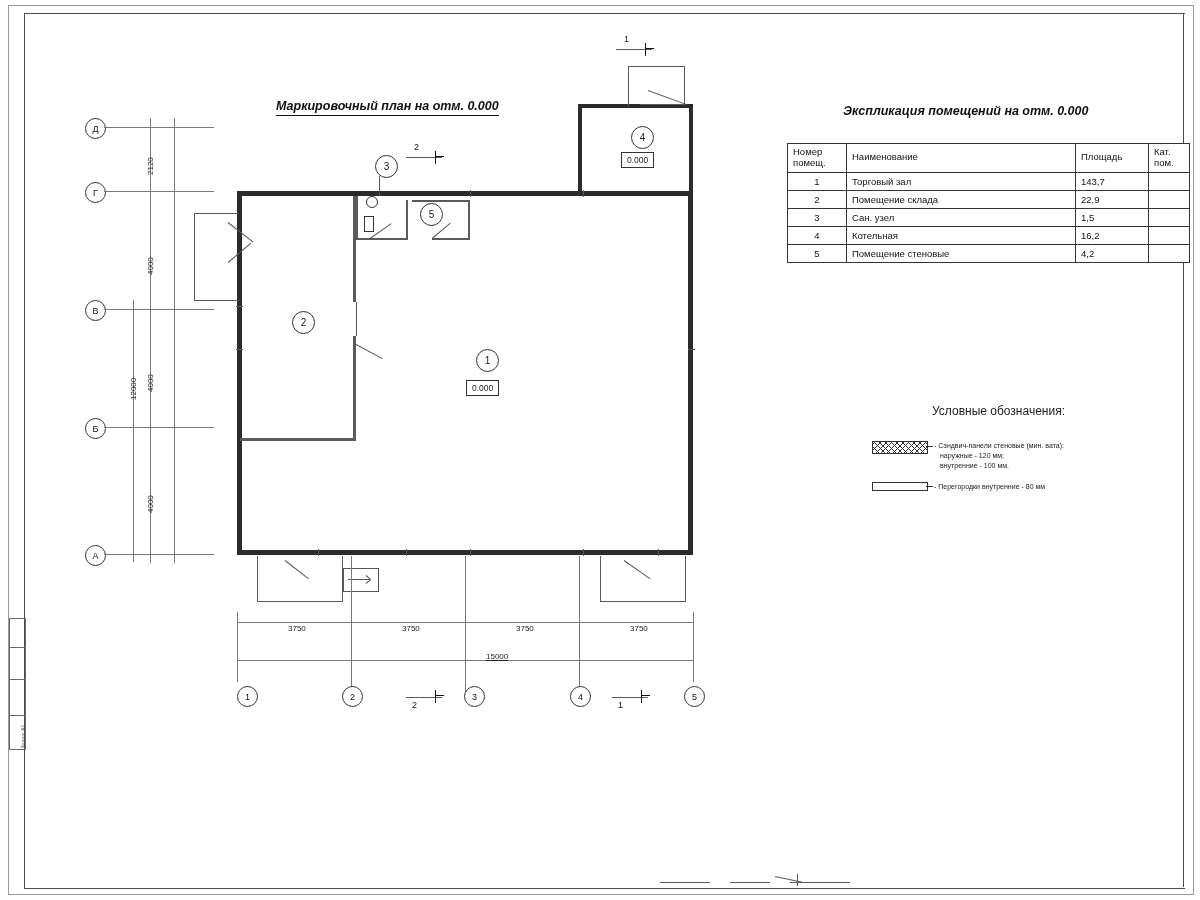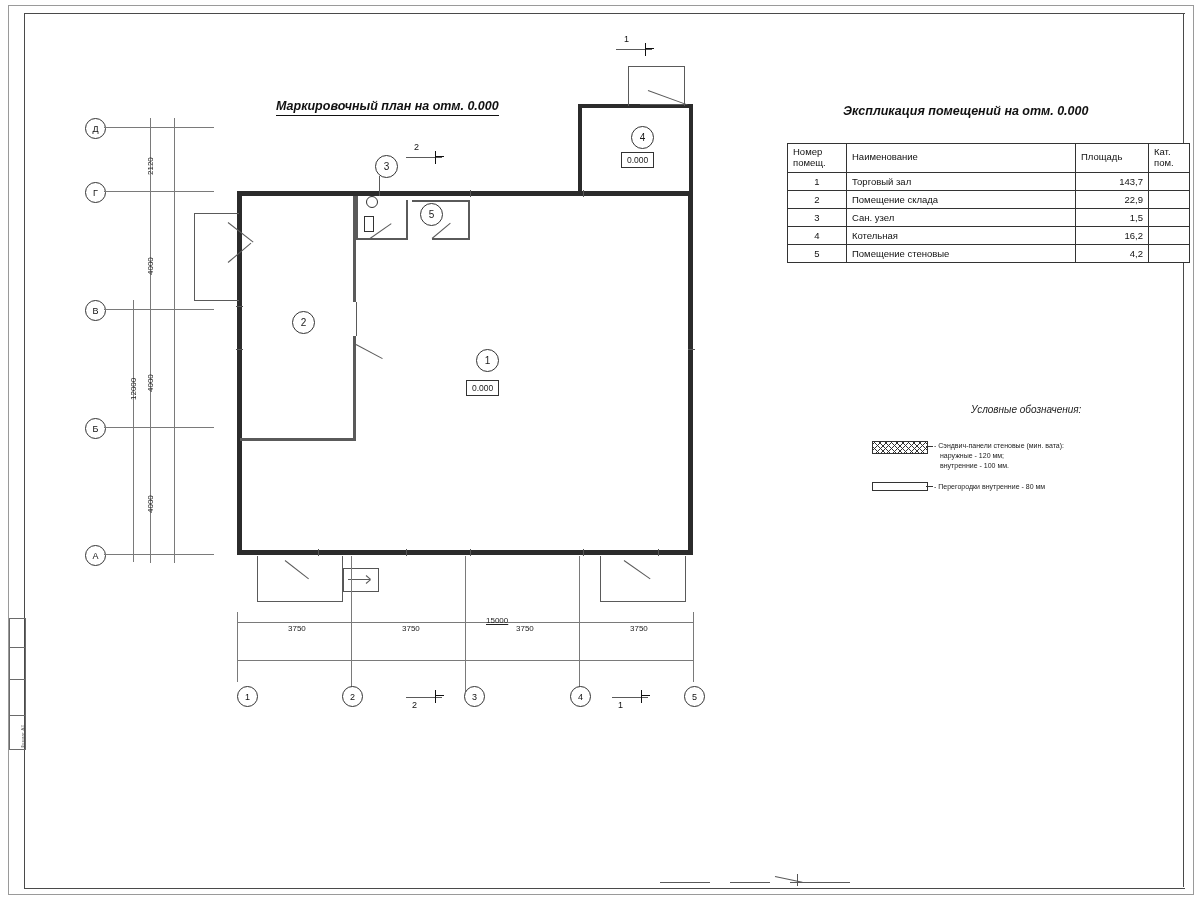--- a/index.html
+++ b/index.html
@@ -82,26 +82,26 @@
     background:#fff;
   }
   .exp-table th,.exp-table td{
     border:1px solid #333;padding:3px 5px;font-weight:normal;color:#111;
   }
   .exp-table th{text-align:left;font-size:9.5px;line-height:1.15;}
   .col-num{width:48px;text-align:center;}
   .col-name{width:218px;text-align:left;}
   .col-area{width:62px;text-align:center;}
   .col-cat{width:30px;text-align:center;}
-  .exp-table td.col-area{text-align:right;}
+  .exp-table td.col-area{text-align:left;}
   .exp-table td.col-num{text-align:center;}
 
   
   .legend-title{
-    position:absolute;left:932px;top:404px;font-size:10px;font-style:italic;color:#222;margin-left:39px;
+    position:absolute;left:932px;top:404px;font-size:12px;color:#222;
   }
   .legend-row{position:absolute;font-size:7px;color:#222;line-height:1.45;}
   .swatch-hatch{
     position:absolute;left:872px;top:441px;width:54px;height:11px;border:1px solid #333;
     background-image:
       repeating-linear-gradient(45deg,#333 0 0.6px,transparent 0.6px 4px),
       repeating-linear-gradient(-45deg,#333 0 0.6px,transparent 0.6px 4px);
     background-color:#fff;
   }
   .swatch-line{
@@ -265,21 +265,21 @@
     <div class="dim vline" style="left:237px;top:612px;height:70px;"></div>
     <div class="dim vline" style="left:351px;top:612px;height:22px;"></div>
     <div class="dim vline" style="left:465px;top:612px;height:22px;"></div>
     <div class="dim vline" style="left:579px;top:612px;height:22px;"></div>
     <div class="dim vline" style="left:693px;top:612px;height:70px;"></div>
 
     <div class="dimtxt" style="left:288px;top:624px;">3750</div>
     <div class="dimtxt" style="left:402px;top:624px;">3750</div>
     <div class="dimtxt" style="left:516px;top:624px;">3750</div>
     <div class="dimtxt" style="left:630px;top:624px;">3750</div>
-    <div class="dimtxt" style="left:486px;top:616px;text-decoration:underline;">15000</div>
+    <div class="dimtxt" style="left:486px;top:652px;text-decoration:underline;">15000</div>
 
     <div class="dim vline" style="left:351px;top:556px;height:136px;"></div>
     <div class="dim vline" style="left:465px;top:556px;height:136px;"></div>
     <div class="dim vline" style="left:579px;top:556px;height:136px;"></div>
 
     <div class="bubble" style="left:237px;top:686px;">1</div>
     <div class="bubble" style="left:342px;top:686px;">2</div>
     <div class="bubble" style="left:464px;top:686px;">3</div>
     <div class="bubble" style="left:570px;top:686px;">4</div>
     <div class="bubble" style="left:684px;top:686px;">5</div>

